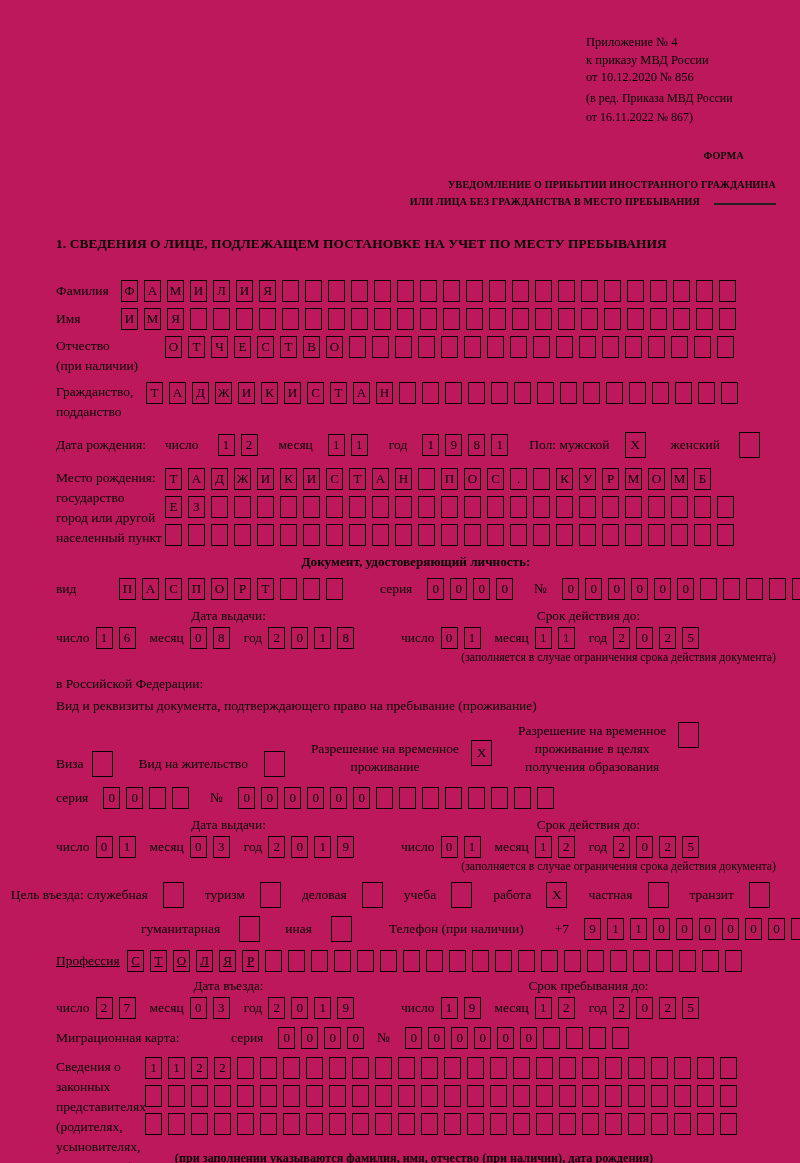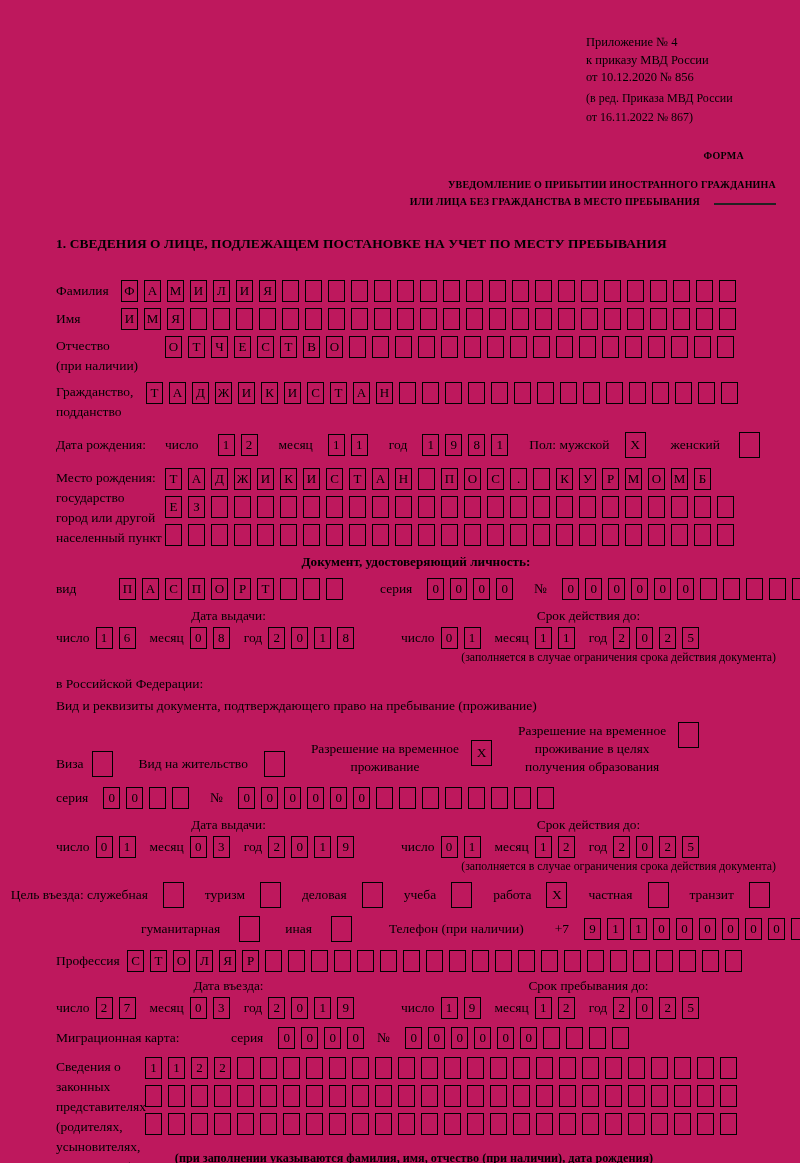--- a/index.html
+++ b/index.html
@@ -578,21 +578,21 @@
         <span class="cell">0</span>
         <span class="cell">0</span>
         <span class="cell">0</span>
         <span class="cell">0</span>
         <span class="cell">0</span>
         <span class="cell">0</span>
         <span class="cell"></span>
       </span>
   </div>
 
-  <div class="row" style="margin-top:8px;">
+  <div class="row" style="margin-top:8px;text-decoration:underline;">
     <div class="label w71">Профессия</div>
     <div class="cells">
         <span class="cell">С</span>
         <span class="cell">Т</span>
         <span class="cell">О</span>
         <span class="cell">Л</span>
         <span class="cell">Я</span>
         <span class="cell">Р</span>
         <span class="cell"></span>
         <span class="cell"></span>

